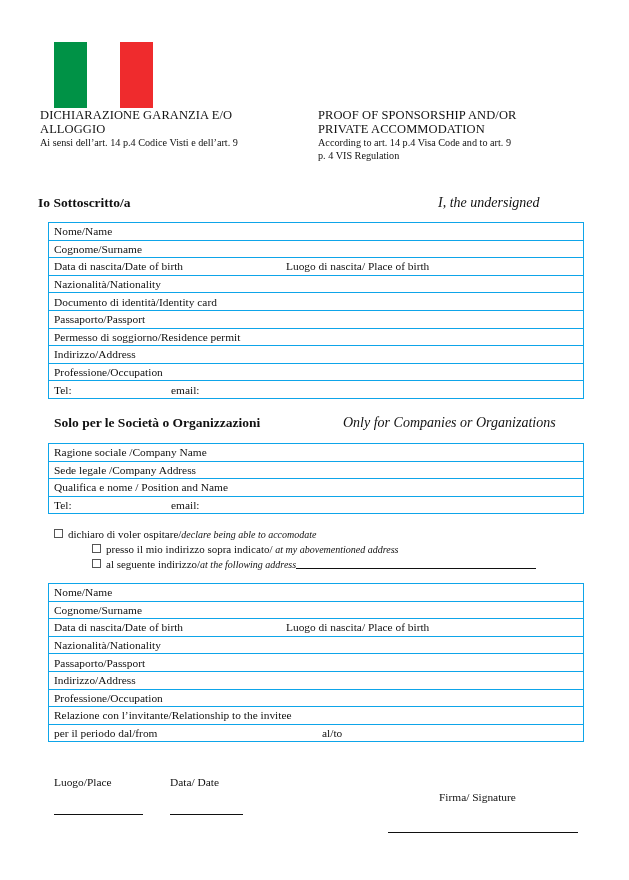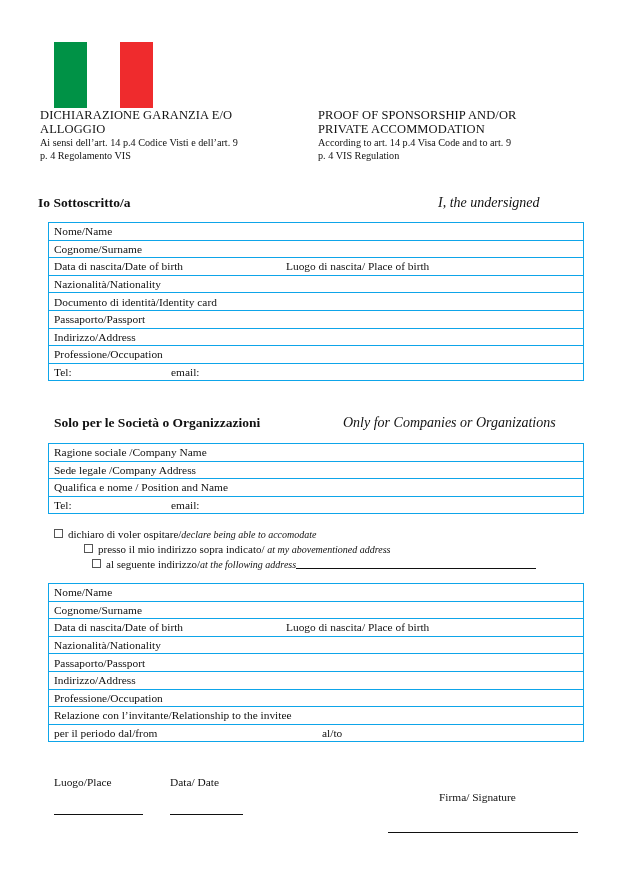--- a/index.html
+++ b/index.html
@@ -41,21 +41,20 @@
 <div class="abs flag">
   <div class="g" style="background: rgb(0, 146, 70);"></div>
   <div class="w" style="background: rgb(255, 255, 255);"></div>
   <div class="r" style="background: rgb(239, 43, 45);"></div>
 </div>
 
 <div class="abs hdr hdr-left">
   <div class="t1">DICHIARAZIONE GARANZIA E/O</div>
   <div class="t1">ALLOGGIO</div>
   <div class="t2">Ai sensi dell’art. 14 p.4 Codice Visti e dell’art. 9</div>
-  <div class="t2">p. 4 Regolamento VIS</div>
 </div>
 <div class="abs hdr hdr-right">
   <div class="t1">PROOF OF SPONSORSHIP AND/OR</div>
   <div class="t1">PRIVATE ACCOMMODATION</div>
   <div class="t2">According to art. 14 p.4 Visa Code and to art. 9</div>
   <div class="t2">p. 4 VIS Regulation</div>
 </div>
 
 <div class="abs section-title" style="left:38px; top:195px;">Io Sottoscritto/a</div>
 <div class="abs section-sub" style="left:438px; top:195px;">I, the undersigned</div>
@@ -86,20 +85,25 @@
           <div class="cell-inner"><span>Documento di identità/Identity card</span></div>
         </td>
       </tr>
       <tr>
         <td>
           <div class="cell-inner"><span>Passaporto/Passport</span></div>
         </td>
       </tr>
       <tr>
         <td>
+          <div class="cell-inner"><span>Permesso di soggiorno/Residence permit</span></div>
+        </td>
+      </tr>
+      <tr>
+        <td>
           <div class="cell-inner"><span>Indirizzo/Address</span></div>
         </td>
       </tr>
       <tr>
         <td>
           <div class="cell-inner"><span>Professione/Occupation</span></div>
         </td>
       </tr>
       <tr>
         <td>
@@ -132,21 +136,21 @@
         <td>
           <div class="cell-inner"><span>Tel:</span><span class="second" style="left: 117px;">email:</span></div>
         </td>
       </tr>
     </tbody>
 </table>
 
 <div class="abs checklist" style="left:54px; top:528px;">
   <span class="chk"></span><span>dichiaro di voler ospitare/</span><span class="it">declare being able to accomodate</span>
 </div>
-<div class="abs checklist" style="left:84px; top:543px;">
+<div class="abs checklist" style="left:92px; top:543px;">
   <span class="chk"></span><span>presso il mio indirizzo sopra indicato/ </span><span class="it">at my abovementioned address</span>
 </div>
 <div class="abs checklist" style="left:92px; top:558px;">
   <span class="chk"></span><span>al seguente indirizzo/</span><span class="it">at the following address</span><span class="fill-line"></span>
 </div>
 
 <table class="form" style="top:583px;">
   <tbody id="tbl-guest">
       <tr>
         <td>

